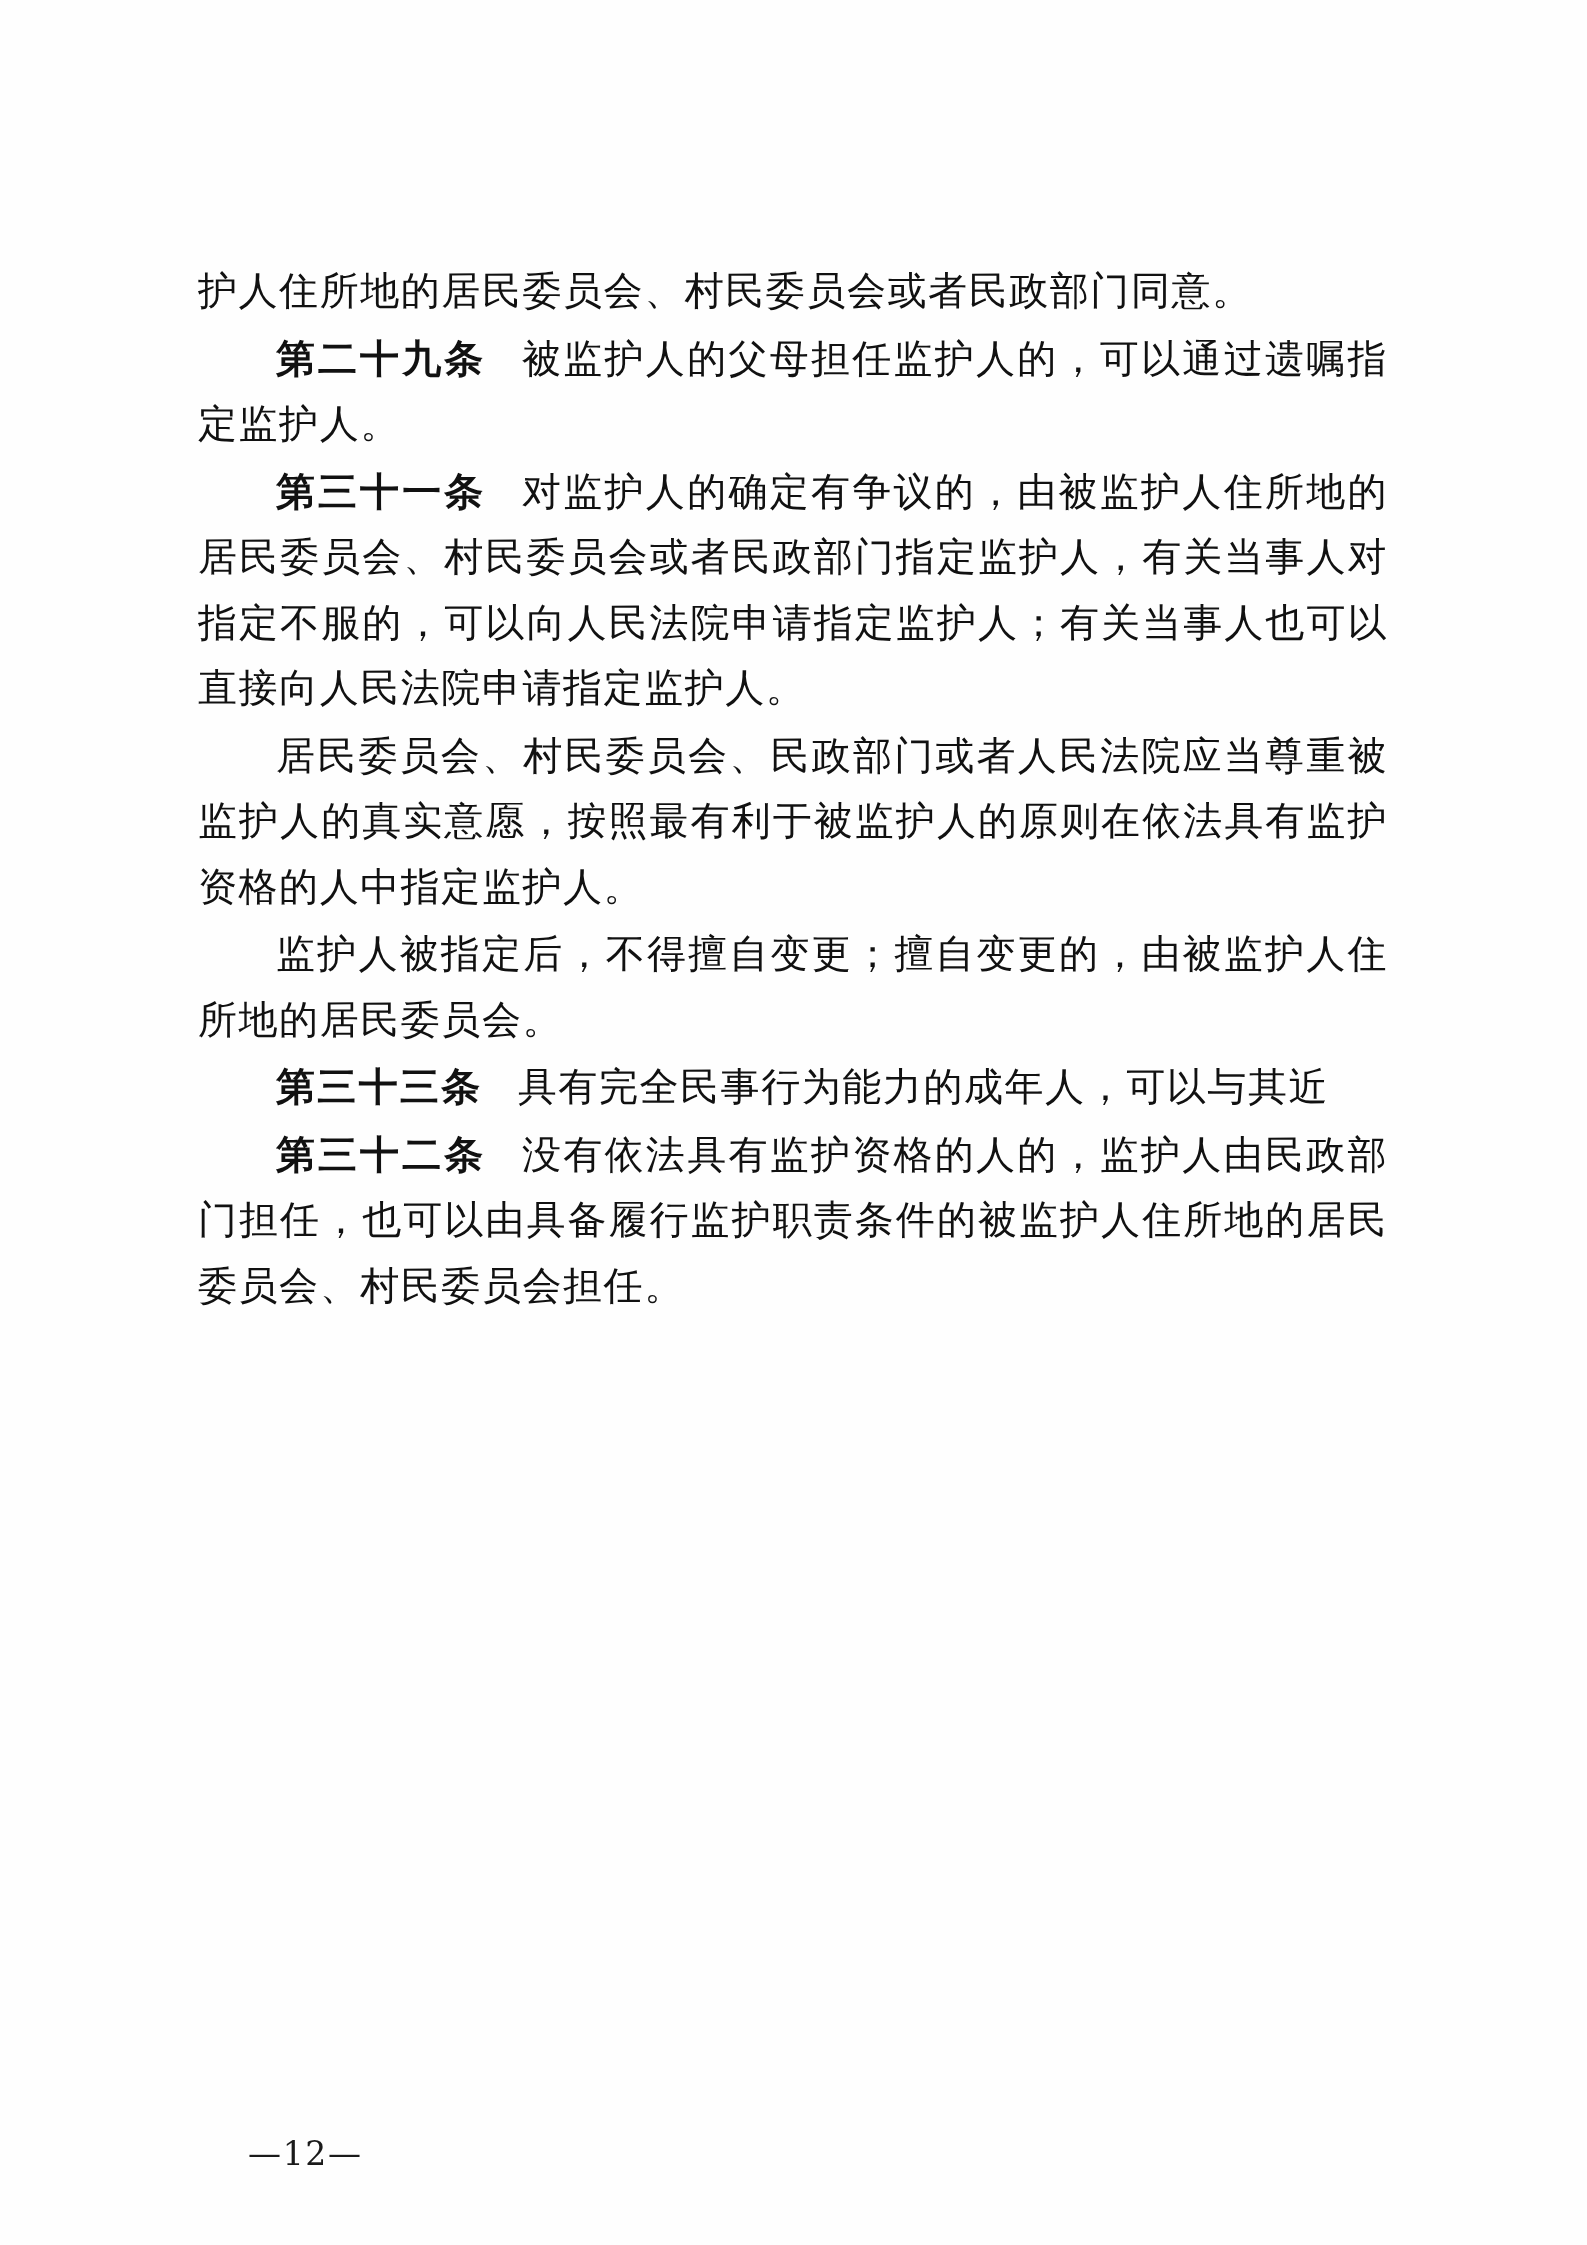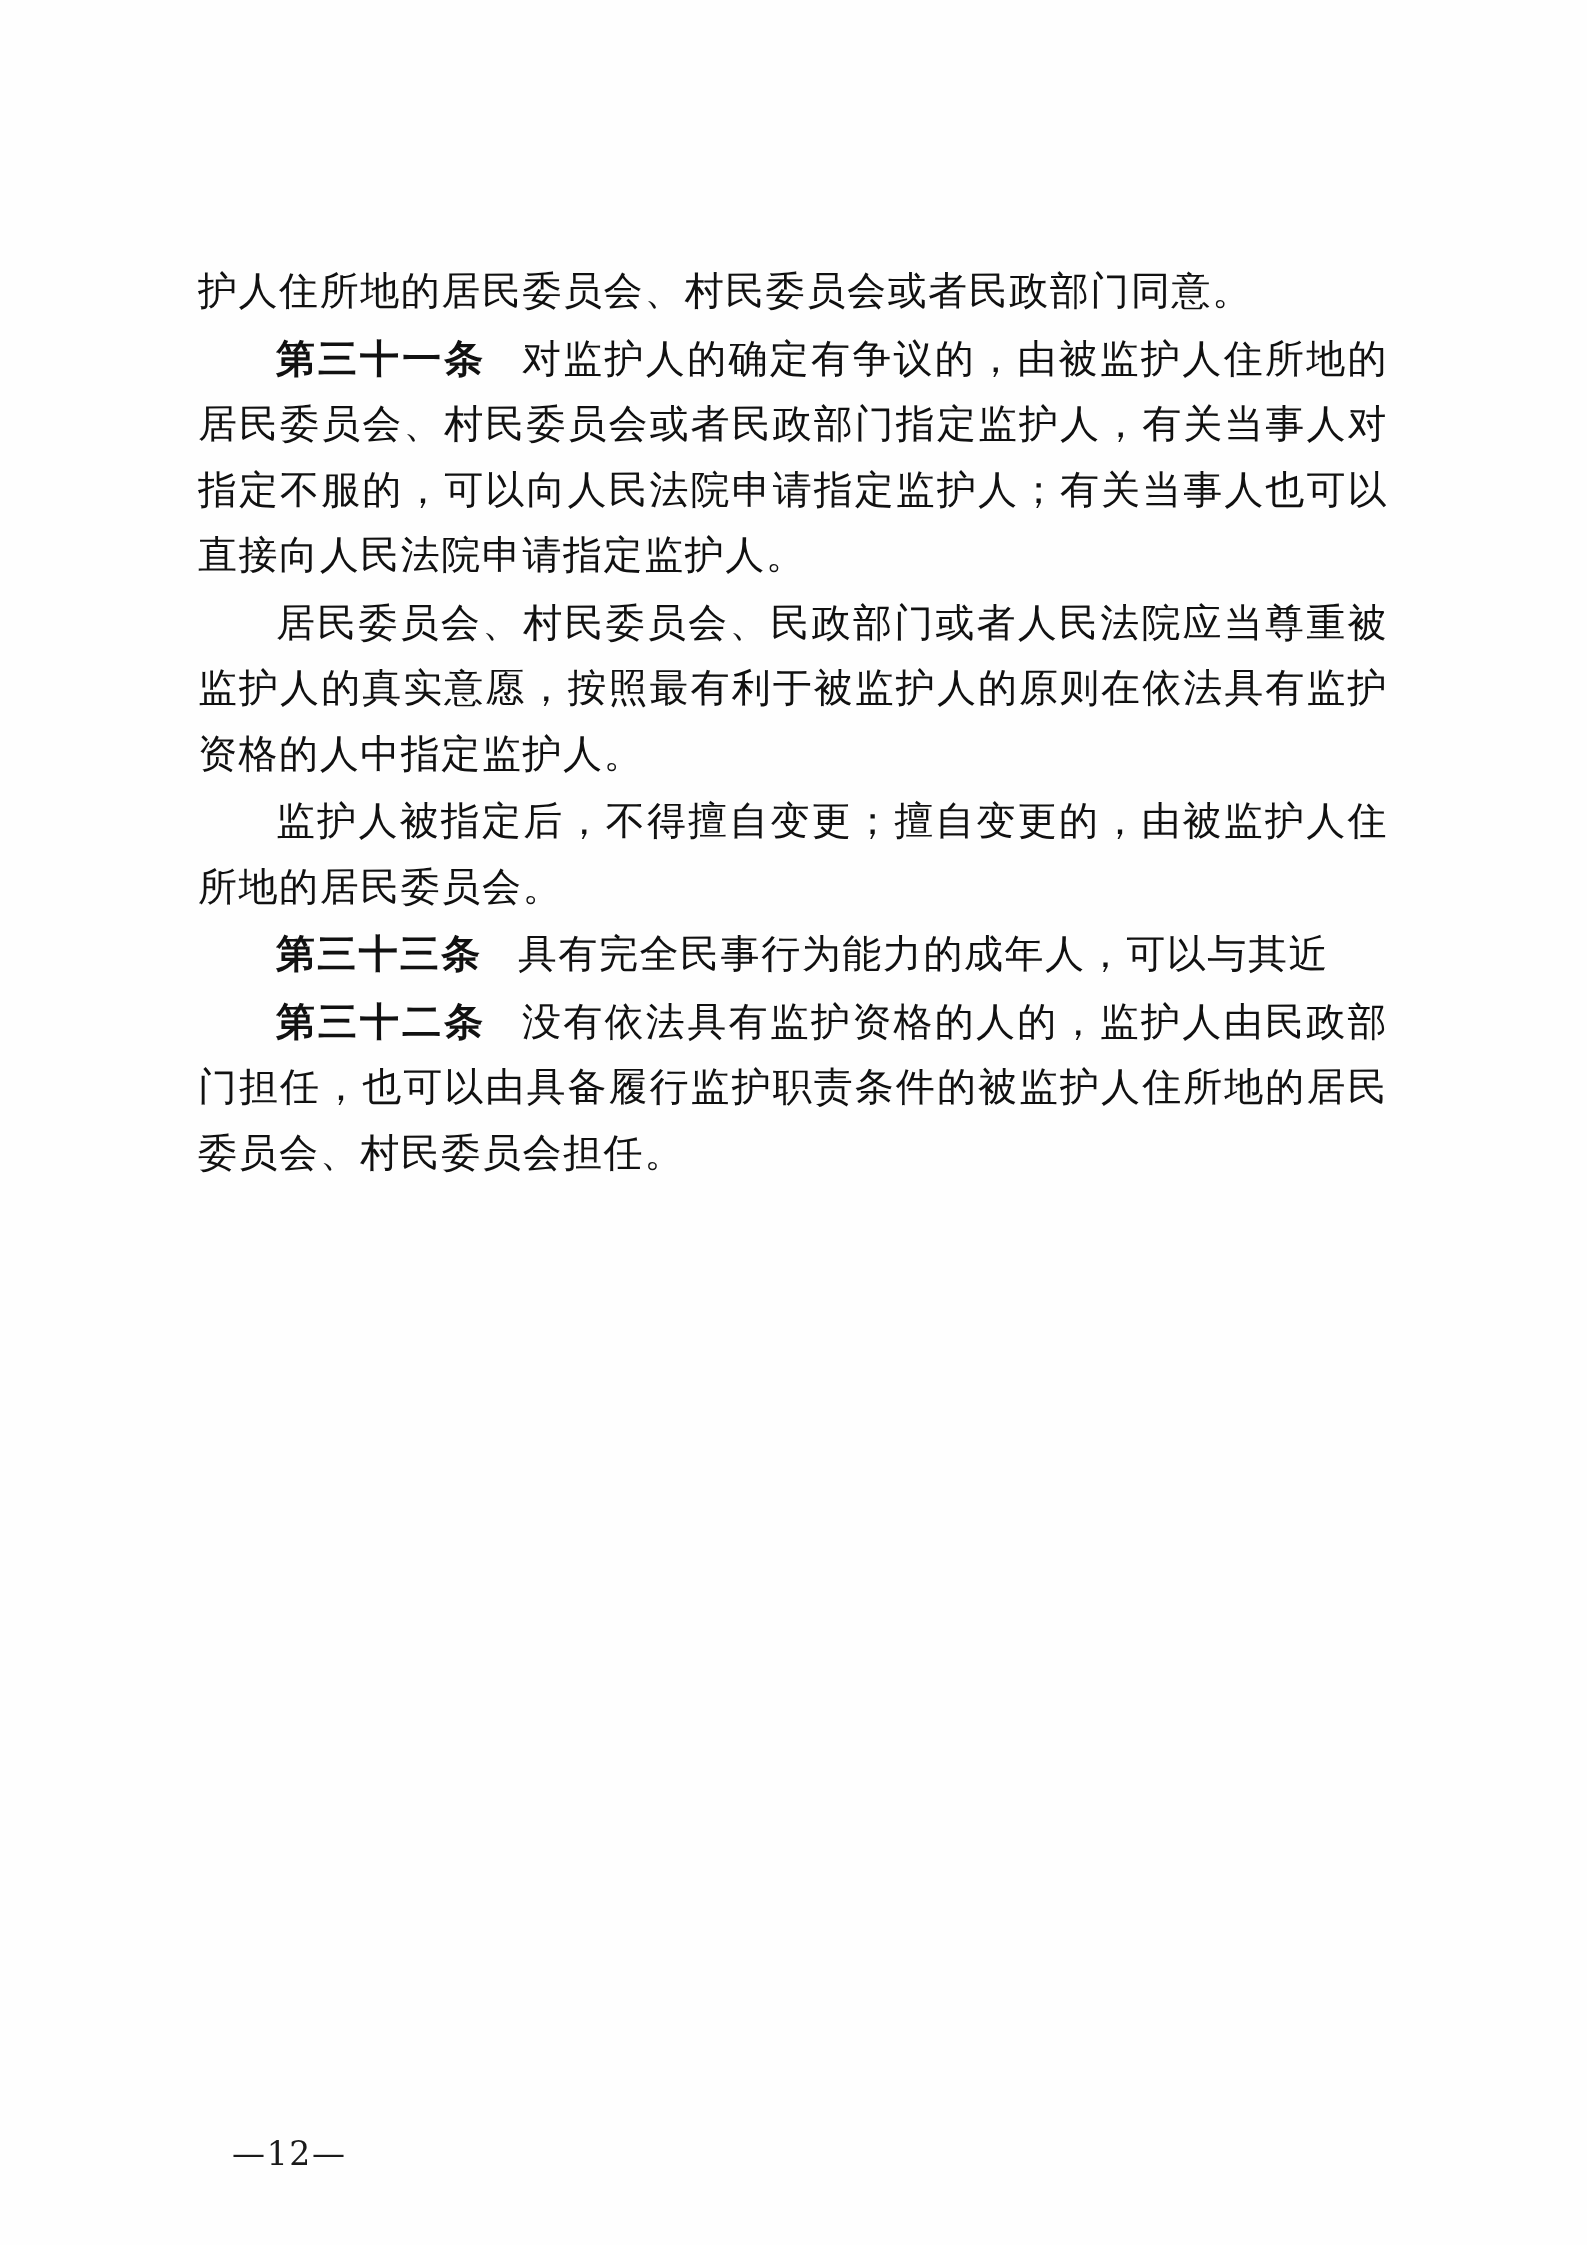--- a/index.html
+++ b/index.html
@@ -41,39 +41,40 @@
   .para .art {
     font-weight: bold;
     letter-spacing: 0.06em;
   }
   .art-sep {
     display: inline-block;
     width: 0.9em;
   }
   .footer {
     position: absolute;
-    left: 0;
+    left: 16px;
     right: 0;
     bottom: 72px;
     text-align: left;
     padding-left: 232px;
     font-size: 33px;
     letter-spacing: 0.05em;
     color: #1a1a1a;
     font-family: "DejaVu Serif", "Liberation Serif", serif;
   }
 </style>
 </head>
 <body>
 
 <div class="page">
   <div class="content">
 
     <p class="para"><span>护人住所地的居民委员会、村民委员会或者民政部门同意。</span></p>
 
+    <p class="para indent"><span class="art">第二十九条</span><span class="art-sep"></span><span>被监护人的父母担任监护人的，可以通过遗嘱指定监护人。</span></p>
 
 
     <p class="para indent"><span class="art">第三十一条</span><span class="art-sep"></span><span>对监护人的确定有争议的，由被监护人住所地的居民委员会、村民委员会或者民政部门指定监护人，有关当事人对指定不服的，可以向人民法院申请指定监护人；有关当事人也可以直接向人民法院申请指定监护人。</span></p>
 
     <p class="para indent"><span>居民委员会、村民委员会、民政部门或者人民法院应当尊重被监护人的真实意愿，按照最有利于被监护人的原则在依法具有监护资格的人中指定监护人。</span></p>
 
 
     <p class="para indent"><span>监护人被指定后，不得擅自变更；擅自变更的，由被监护人住所地的居民委员会。</span></p>
 
     <p class="para indent"><span class="art">第三十三条</span><span class="art-sep"></span><span>具有完全民事行为能力的成年人，可以与其近</span></p>

